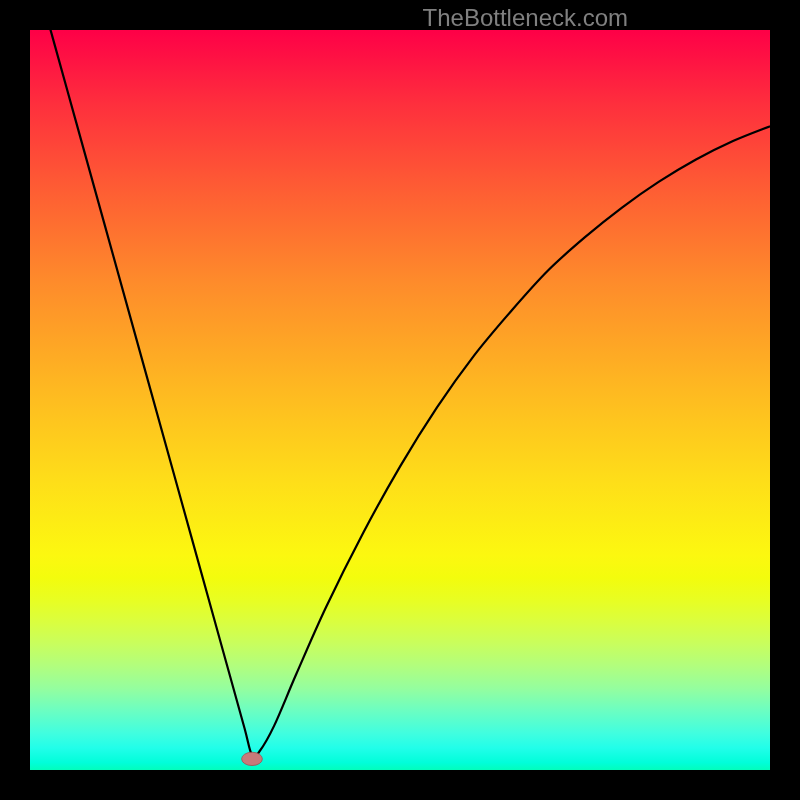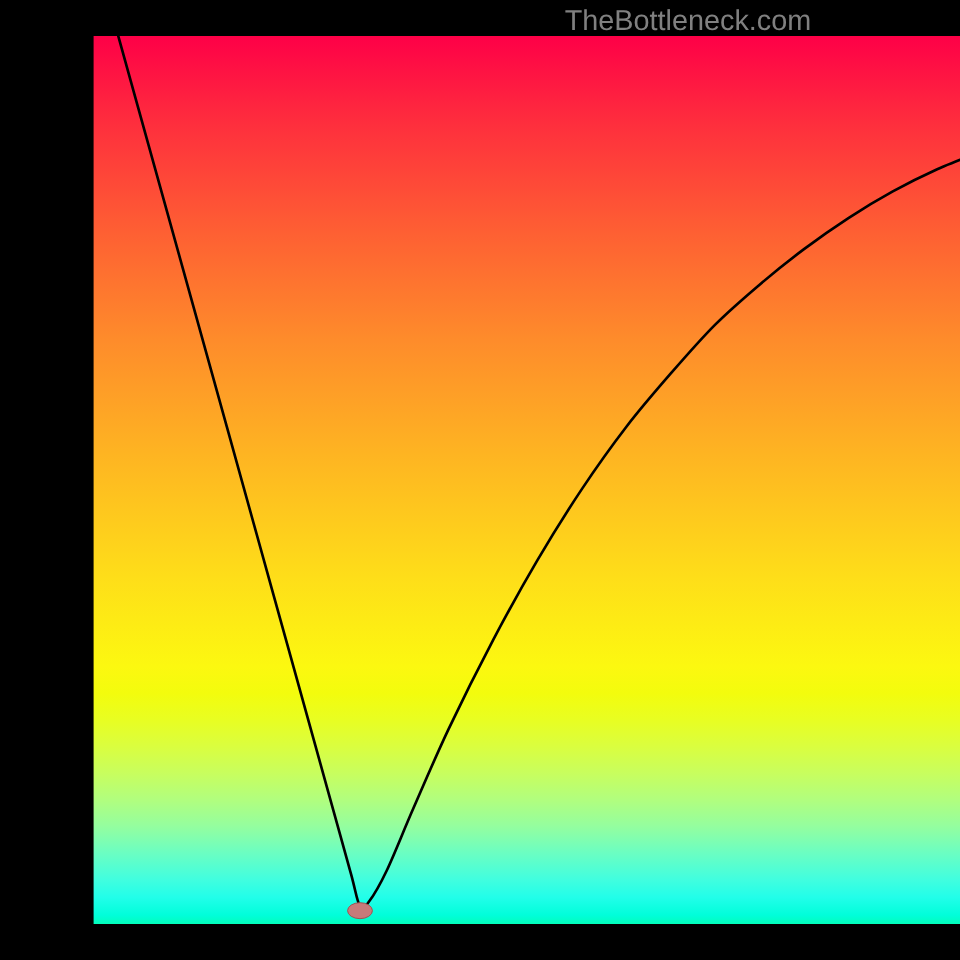--- a/index.html
+++ b/index.html
@@ -11,21 +11,20 @@
     background: #000;
     font-family: Arial, Helvetica, sans-serif;
   }
   .frame {
     position: absolute;
     top: 0;
     left: 0;
     width: 648px;
     height: 800px;
     background: #000;
-    margin-left: 48px;
   }
   .plot-area {
     position: absolute;
     top: 30px;
     left: 30px;
     width: 740px;
     height: 740px;
     overflow: hidden;
     
     background: linear-gradient(

